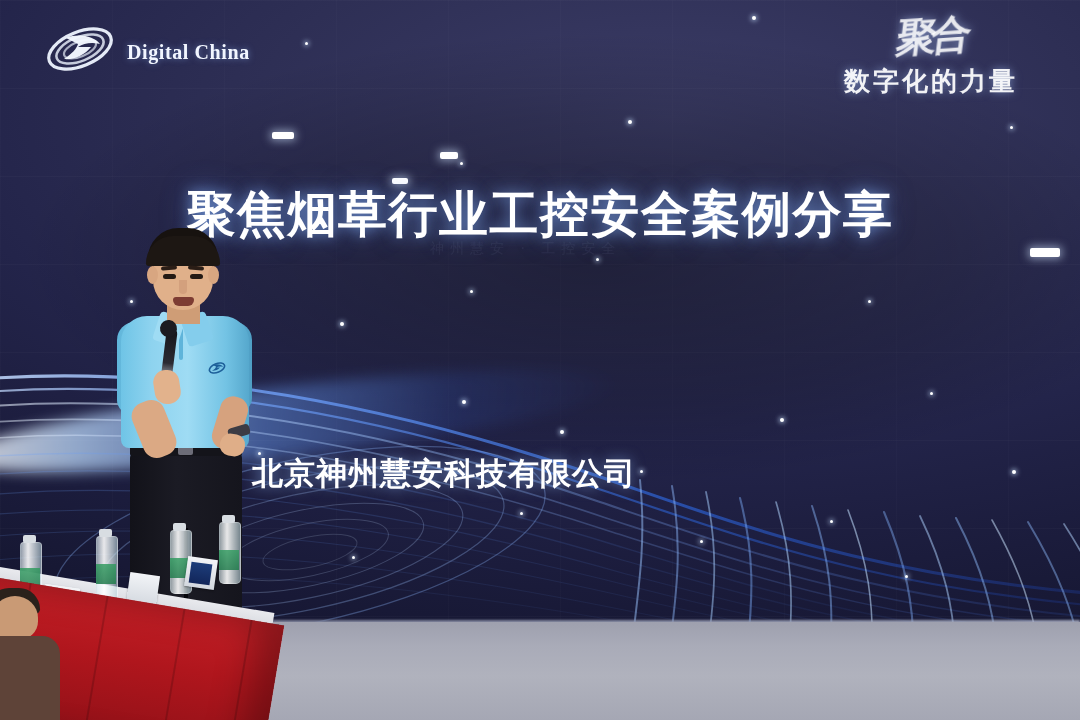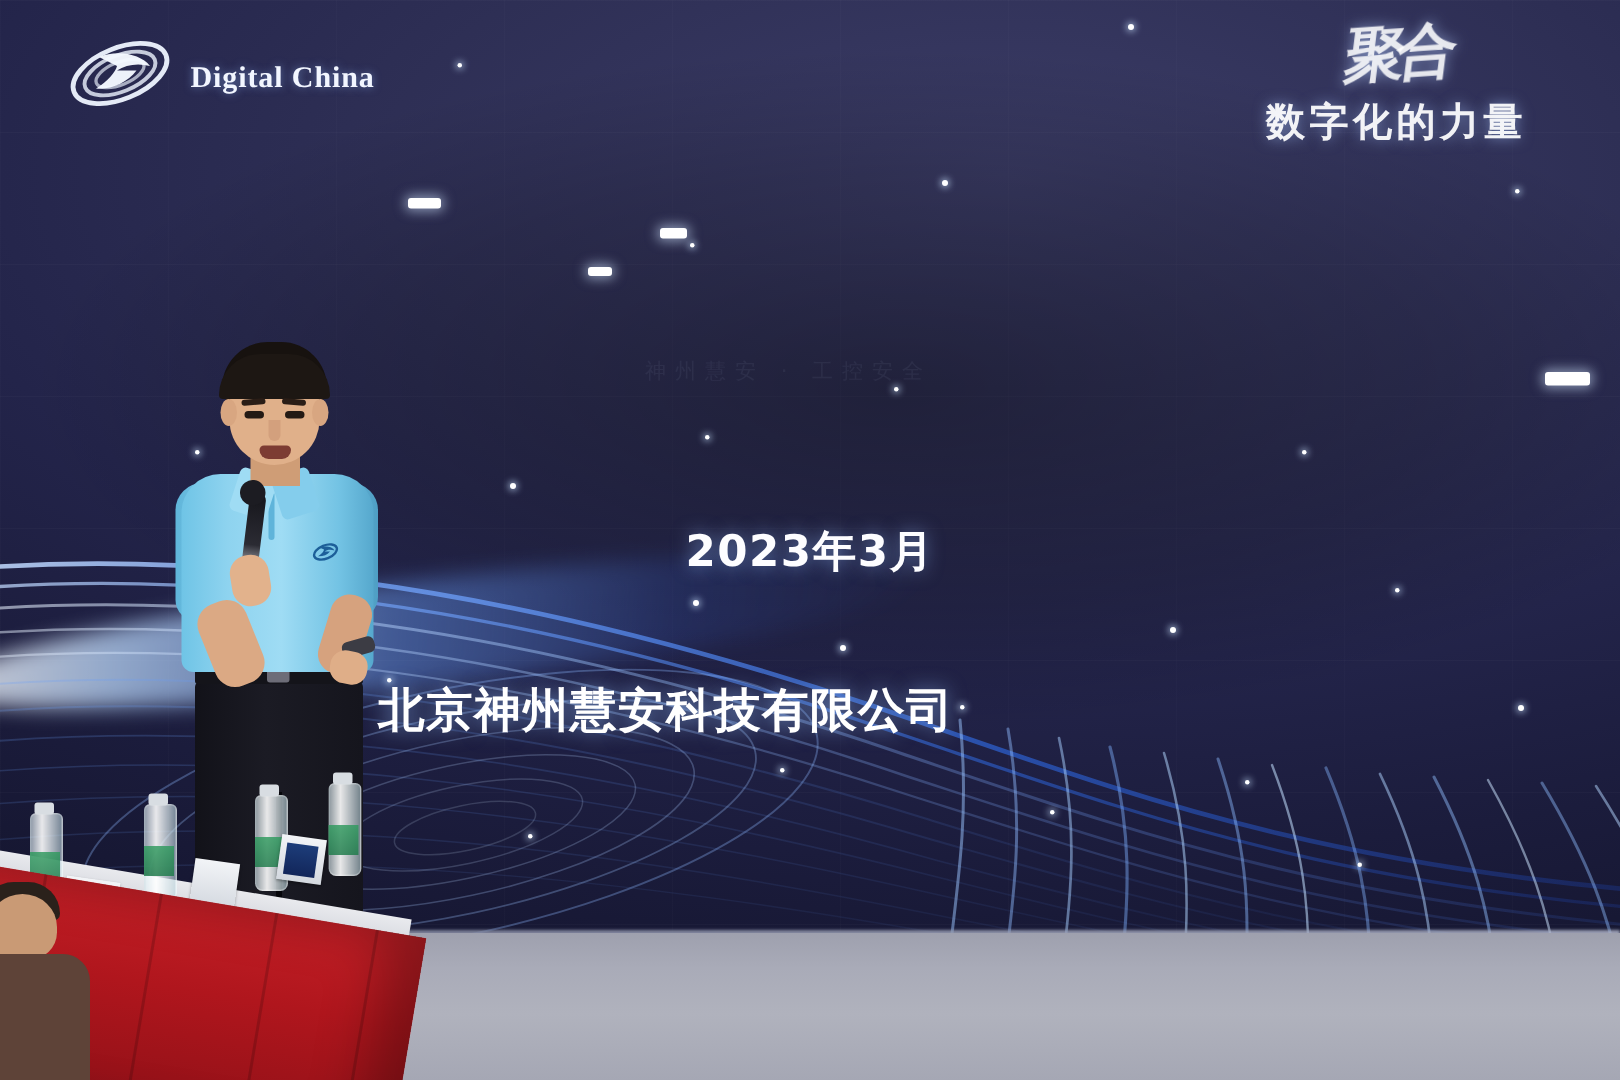--- a/index.html
+++ b/index.html
@@ -317,22 +317,22 @@
       <div class="logo-txt">
         <div class="logo-en">Digital China</div>
       </div>
     </div>
 
     <div class="slogan">
       <div class="slogan-calli">聚合</div>
       <div class="slogan-sub">数字化的力量</div>
     </div>
 
+    <div class="slide-title">聚焦烟草行业工控安全案例分享</div>
     <div class="watermark">神州慧安 · 工控安全</div>
-    <div class="slide-date">2023年3月</div>
     <div class="slide-company">北京神州慧安科技有限公司</div>
   </div>
 
   <div class="floor-edge"></div>
   <div class="floor"></div>
   <div class="floor-shadow"></div>
 
   <div class="speaker">
     <div class="sp-pants"></div>
     <div class="sp-pants-split"></div>

